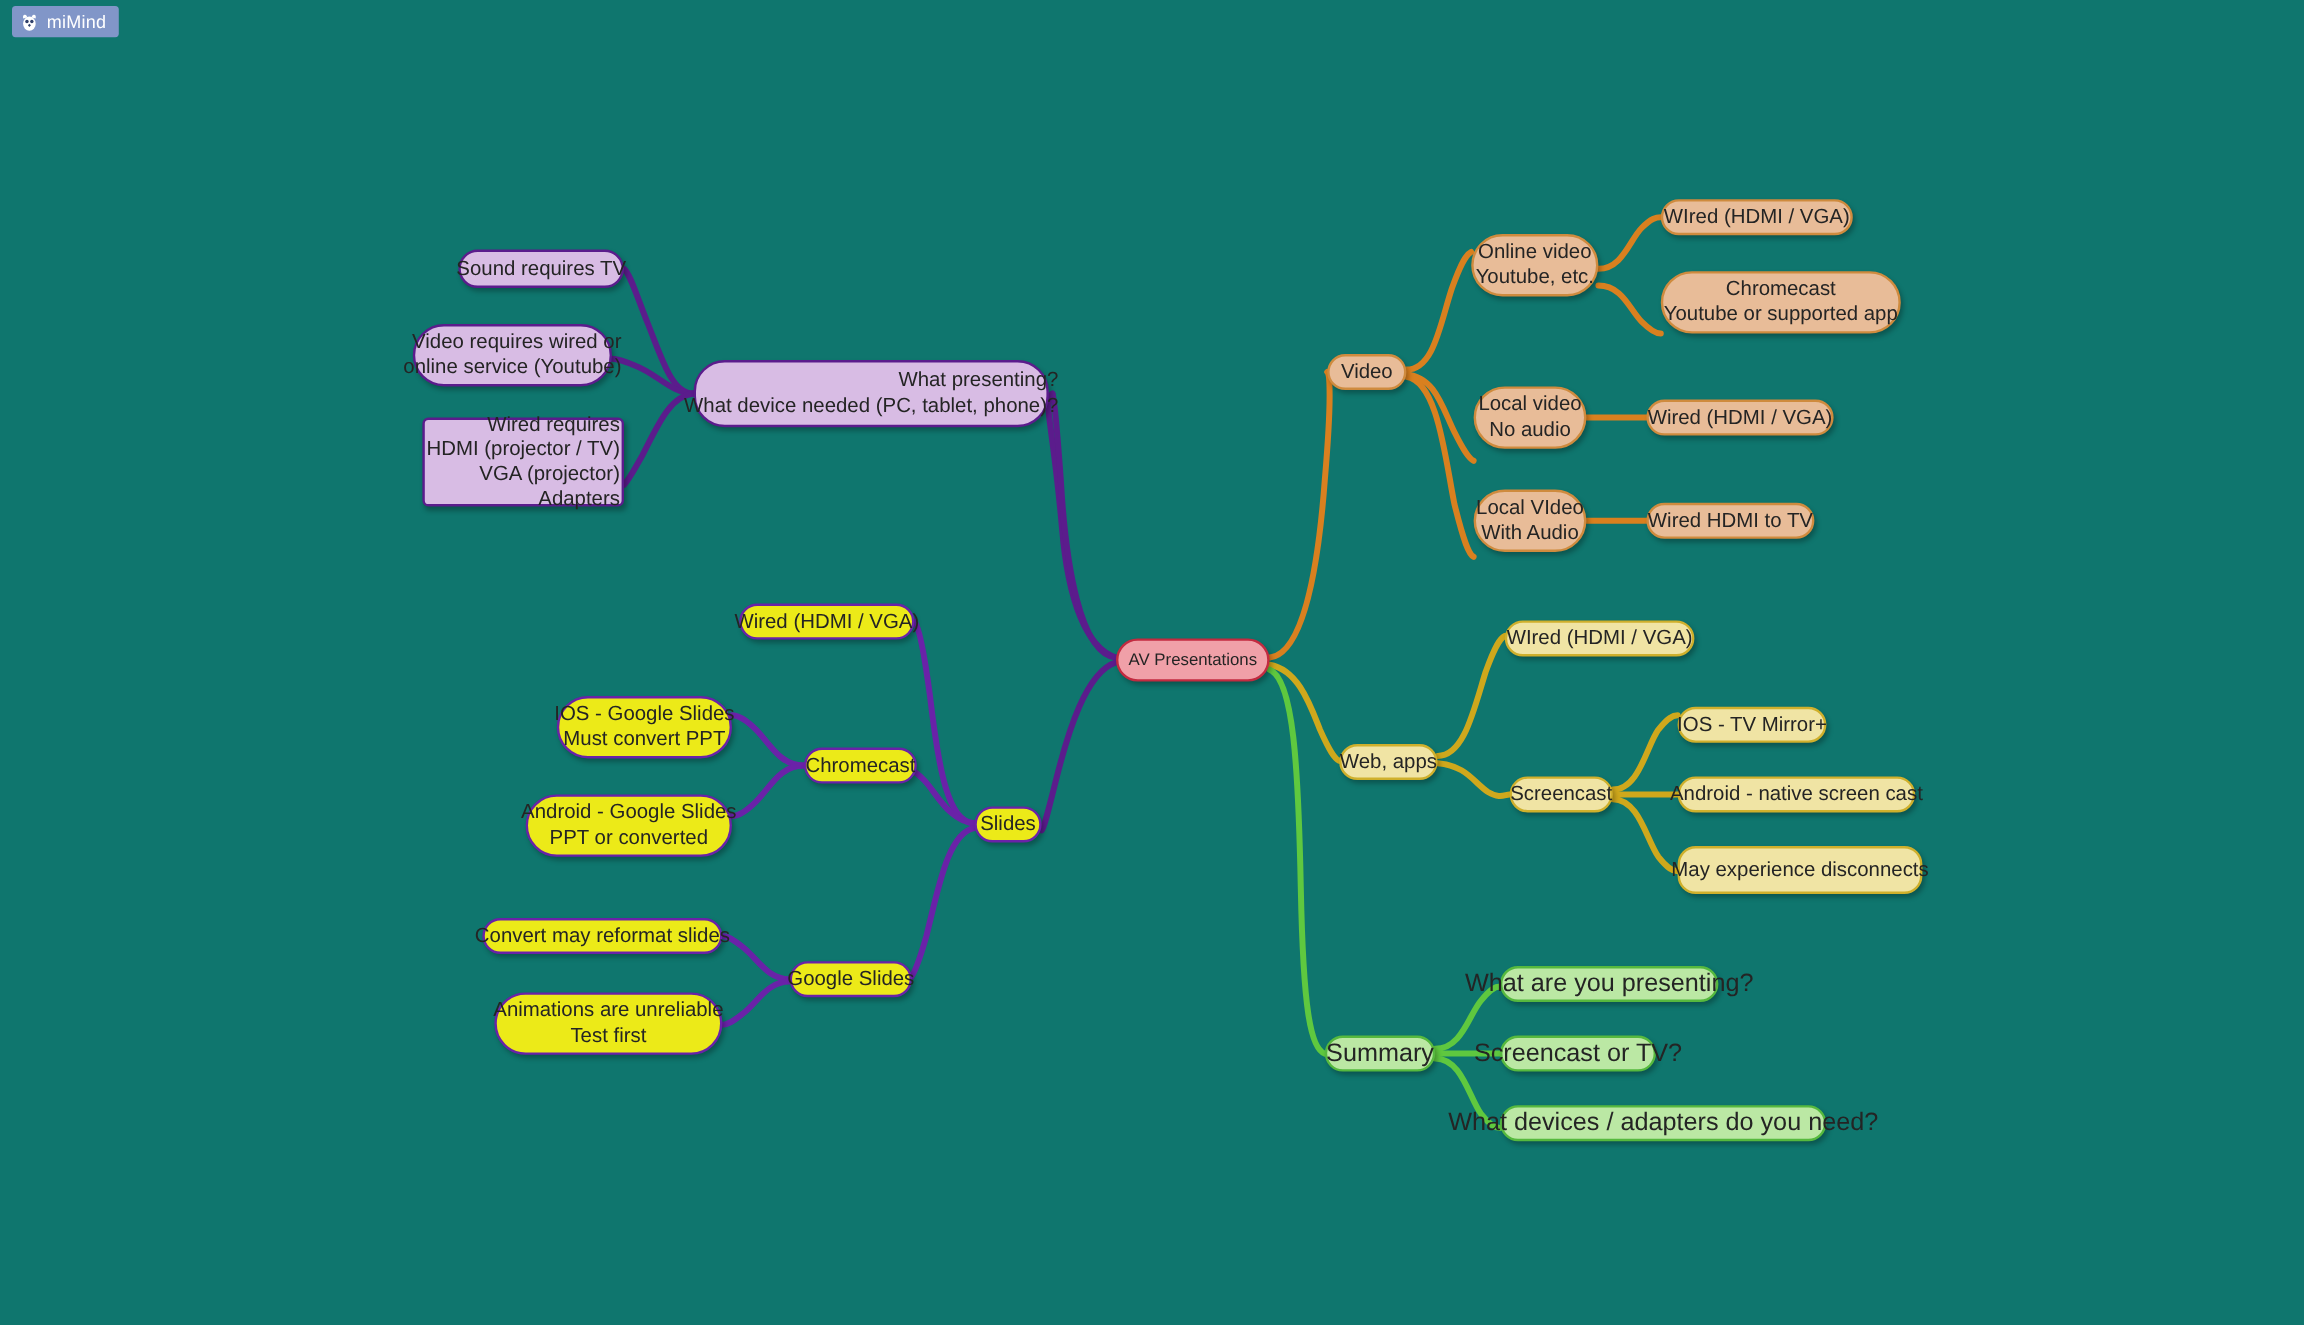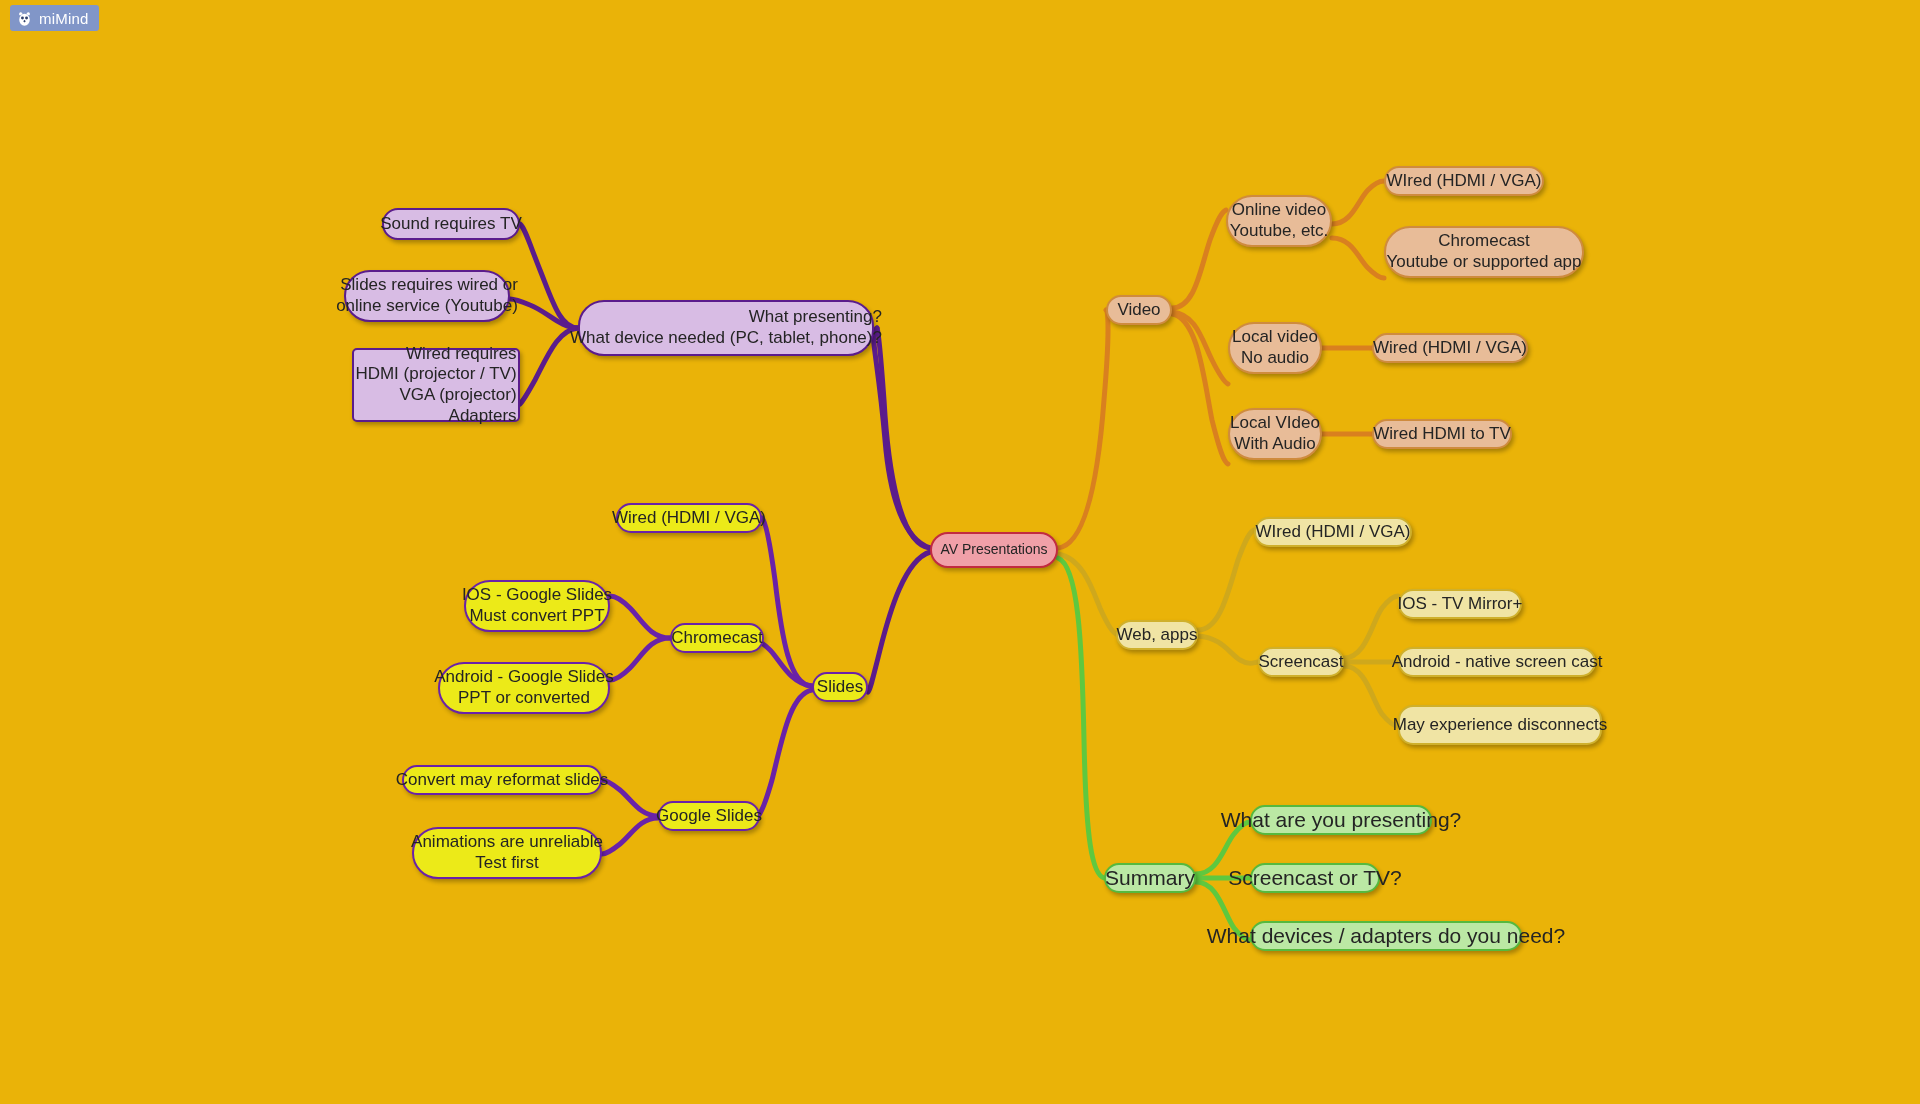--- a/index.html
+++ b/index.html
@@ -10,21 +10,21 @@
     background: #ffffff;
     overflow: hidden;
   }
   body {
     font-family: "Liberation Sans", sans-serif;
   }
   #canvas {
     position: relative;
     width: 1920px;
     height: 1104px;
-    background: #eab308;
+    background: #0f766e;
   }
   
   #logo-badge {
     position: absolute;
     left: 10px;
     top: 5px;
     height: 26px;
     display: flex;
     align-items: center;
     gap: 6px;
@@ -138,21 +138,21 @@
     <path d="M 1196 874 C 1218 874 1224 846 1234 834 C 1242 824 1246 822 1250 822" stroke="#5fc83f" stroke-width="5"></path>
     <path d="M 1196 878 L 1250 878" stroke="#5fc83f" stroke-width="5"></path>
     <path d="M 1196 882 C 1218 882 1224 914 1234 928 C 1242 938 1246 940 1250 940" stroke="#5fc83f" stroke-width="5"></path>
   </svg>
 
   <div class="node n-root" style="left: 930px; top: 532px; width: 128px; height: 36px; border-radius: 18px;">AV Presentations</div>
 
   <div class="node n-purple" style="left: 578px; top: 300px; width: 296px; height: 56px; border-radius: 26px;">What presenting?
 What device needed (PC, tablet, phone)?</div>
   <div class="node n-purple" style="left: 382px; top: 208px; width: 138px; height: 32px; border-radius: 16px;">Sound requires TV</div>
-  <div class="node n-purple" style="left: 344px; top: 270px; width: 166px; height: 52px; border-radius: 26px;">Slides requires wired or
+  <div class="node n-purple" style="left: 344px; top: 270px; width: 166px; height: 52px; border-radius: 26px;">Video requires wired or
 online service (Youtube)</div>
   <div class="node n-purple" style="left: 352px; top: 348px; width: 168px; height: 74px; border-radius: 5px;">Wired requires
 HDMI (projector / TV)
 VGA (projector)
 Adapters</div>
 
   <div class="node n-yellow" style="left: 812px; top: 672px; width: 56px; height: 30px; border-radius: 15px;">Slides</div>
   <div class="node n-yellow" style="left: 616px; top: 503px; width: 146px; height: 30px; border-radius: 15px;">Wired (HDMI / VGA)</div>
   <div class="node n-yellow" style="left: 670px; top: 623px; width: 94px; height: 30px; border-radius: 15px;">Chromecast</div>
   <div class="node n-yellow" style="left: 464px; top: 580px; width: 146px; height: 52px; border-radius: 26px;">IOS - Google Slides

